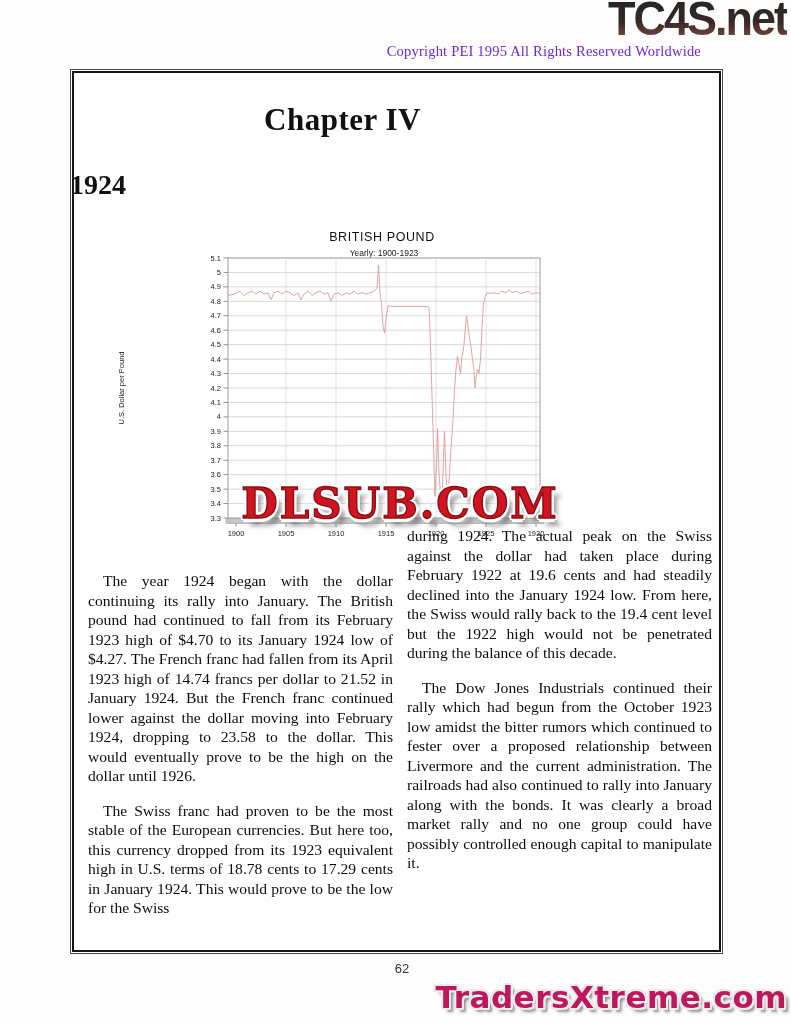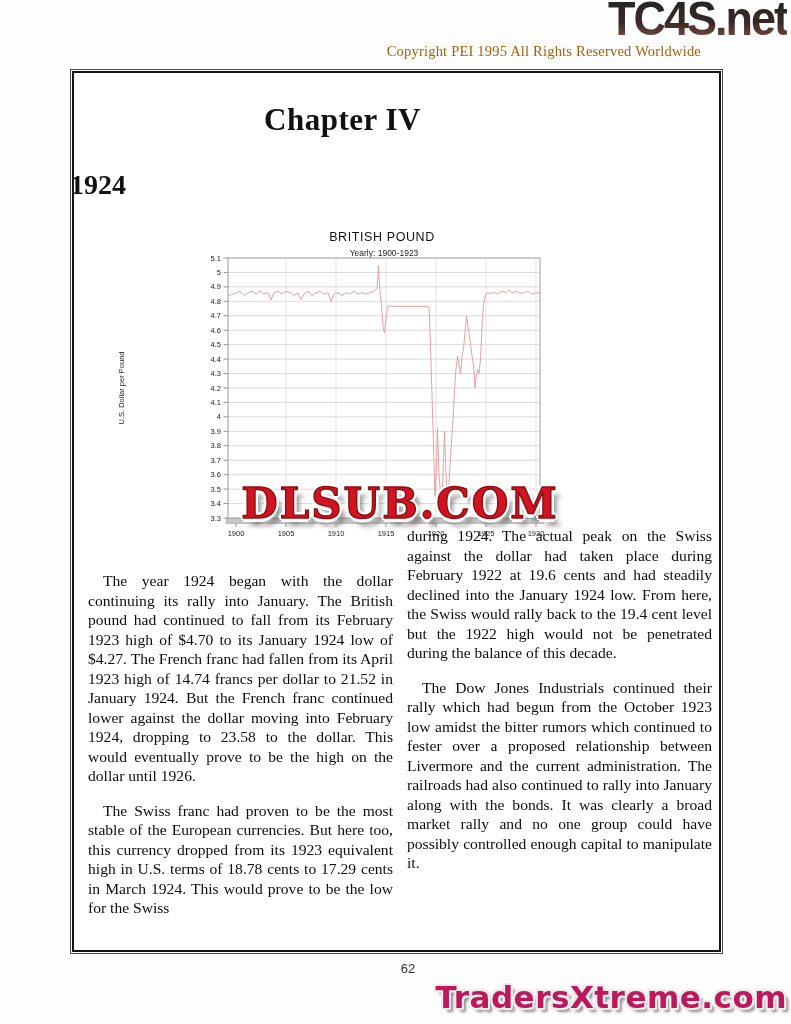--- a/index.html
+++ b/index.html
@@ -10,21 +10,21 @@
   
   .tc4s-logo{
     position:absolute;top:-8px;right:4px;
     font-family:"Liberation Sans",sans-serif;font-weight:900;font-size:45px;letter-spacing:-2px;
     background:linear-gradient(180deg,#262626 18%,#372927 55%,#73453e 82%,#9d756d 100%);
     -webkit-background-clip:text;background-clip:text;color:transparent;
     transform:scaleY(1.06);transform-origin:top right;
   }
   .copyright{
     position:absolute;top:43px;right:90px;
-    font-size:14.5px;letter-spacing:.2px;color:#a16207;
+    font-size:14.5px;letter-spacing:.2px;color:#6d28d9;
   }
   
   .sheet{
     position:absolute;left:70px;top:69px;width:651px;height:883px;
     border:1px solid #4a4a4a;background:#fff;
   }
   .sheet-inner{position:absolute;left:1px;top:1px;right:1px;bottom:1px;border:2px solid #151515;}
   .chapter-title{
     position:absolute;left:70px;top:102px;width:545px;text-align:center;
     font-size:31px;font-weight:bold;letter-spacing:.5px;
@@ -68,21 +68,21 @@
   .col{
     position:absolute;width:305px;
     font-size:15.6px;line-height:19.5px;text-align:justify;text-justify:inter-word;
     color:#0d0d0d;
   }
   .col-left{left:88px;top:571px;}
   .col-right{left:407px;top:526px;}
   .col p{margin:0 0 15px 0;text-indent:15px;}
   .col p.no-indent{text-indent:0;}
   .page-number{
-    position:absolute;left:78px;top:961px;width:660px;text-align:center;
+    position:absolute;left:72px;top:961px;width:660px;text-align:center;
     font-family:"Liberation Sans",sans-serif;font-size:13px;color:#333;
   }
 </style>
 </head>
 <body>
 
 <div class="tc4s-logo">TC4S.net</div>
 <div class="copyright">Copyright PEI 1995 All Rights Reserved Worldwide</div>
 
 <div class="sheet">
@@ -183,21 +183,21 @@
       <text x="431" y="284" text-anchor="middle" font-size="7.5">1930</text>
     </g>
     <text x="19" y="136" text-anchor="middle" font-size="7.5" transform="rotate(-90 19 136)">U.S. Dollar per Pound</text>
     <polyline points="123.0,43.6 131.0,41.4 135.0,39.2 139.0,43.6 143.0,40.7 147.0,39.2 151.0,42.1 155.0,39.2 159.0,42.1 163.0,40.7 166.0,47.9 169.0,40.7 173.0,39.2 177.0,42.1 181.0,39.2 185.0,40.7 189.0,43.6 193.0,40.7 196.0,47.9 199.0,42.1 203.0,39.2 207.0,43.6 211.0,40.7 215.0,39.2 219.0,42.1 223.0,40.7 226.0,49.3 229.0,42.1 233.0,40.7 237.0,43.6 241.0,40.7 245.0,42.1 249.0,39.2 253.0,42.1 257.0,40.7 261.0,42.1 265.0,40.7 269.0,39.2 272.0,36.3 273.5,13.2 275.0,40.7 276.5,52.2 278.0,73.9 279.5,81.1 281.0,66.7 283.0,53.7 287.0,54.4 291.0,54.4 296.0,54.4 301.0,54.4 306.0,54.4 311.0,54.4 316.0,54.4 321.0,54.4 324.0,55.1 325.5,92.7 327.0,143.2 328.5,193.8 330.0,244.3 331.5,215.4 332.5,176.4 334.0,222.7 335.5,240.0 337.0,251.6 338.5,205.3 339.5,179.3 341.0,222.7 342.5,248.7 344.0,229.9 346.0,196.7 348.0,167.8 349.5,138.9 351.0,117.2 352.5,104.2 354.0,112.9 355.5,121.6 357.0,104.2 358.5,97.0 360.0,81.1 361.5,63.8 363.0,73.9 364.5,85.4 366.0,95.6 367.5,107.1 369.0,118.7 370.0,136.0 371.0,125.9 372.5,117.2 374.0,121.6 375.5,107.1 377.0,75.3 378.5,52.2 380.0,45.0 382.0,40.7 385.0,41.4 389.0,40.7 393.0,42.1 397.0,39.2 401.0,40.7 404.0,37.8 407.0,40.7 411.0,39.2 415.0,41.4 419.0,40.7 423.0,39.2 427.0,42.1 431.0,40.7 435.0,41.4" fill="none" stroke="#e29797" stroke-width="0.9" stroke-linejoin="round"></polyline>
   </svg>
 
 <div class="dlsub">DLSUB.COM</div>
 
 <div class="col col-left">
   <p>The year 1924 began with the dollar continuing its rally into January.  The British pound had continued to fall from its February 1923 high of $4.70 to its January 1924 low of $4.27.  The French franc had fallen from its April 1923 high of 14.74 francs per dollar to 21.52 in January 1924.  But the French franc continued lower against the dollar moving into February 1924, dropping to 23.58 to the dollar.  This would eventually prove to be the high on the dollar until 1926.</p>
-  <p>The Swiss franc had proven to be the most stable of the European currencies.  But here too, this currency dropped from its 1923 equivalent high in U.S. terms of 18.78 cents to 17.29 cents in March 1924.  This would prove to be the low for the Swiss</p>
+  <p>The Swiss franc had proven to be the most stable of the European currencies.  But here too, this currency dropped from its 1923 equivalent high in U.S. terms of 18.78 cents to 17.29 cents in January 1924.  This would prove to be the low for the Swiss</p>
 </div>
 <div class="col col-right">
   <p class="no-indent">during 1924.  The actual peak on the Swiss against the dollar had taken place during February 1922 at 19.6 cents and had steadily declined into the January 1924 low.  From here, the Swiss would rally back to the 19.4 cent level but the 1922 high would not be penetrated during the balance of this decade.</p>
   <p>The Dow Jones Industrials continued their rally which had begun from the October 1923 low amidst the bitter rumors which continued to fester over a proposed relationship between Livermore and the current administration.  The railroads had also continued to rally into January along with the bonds.  It was clearly a broad market rally and no one group could have possibly controlled enough capital to manipulate it.</p>
 </div>
 
 <div class="page-number">62</div>
 <div class="tx-logo">TradersXtreme.com</div>
 
 </body></html>

